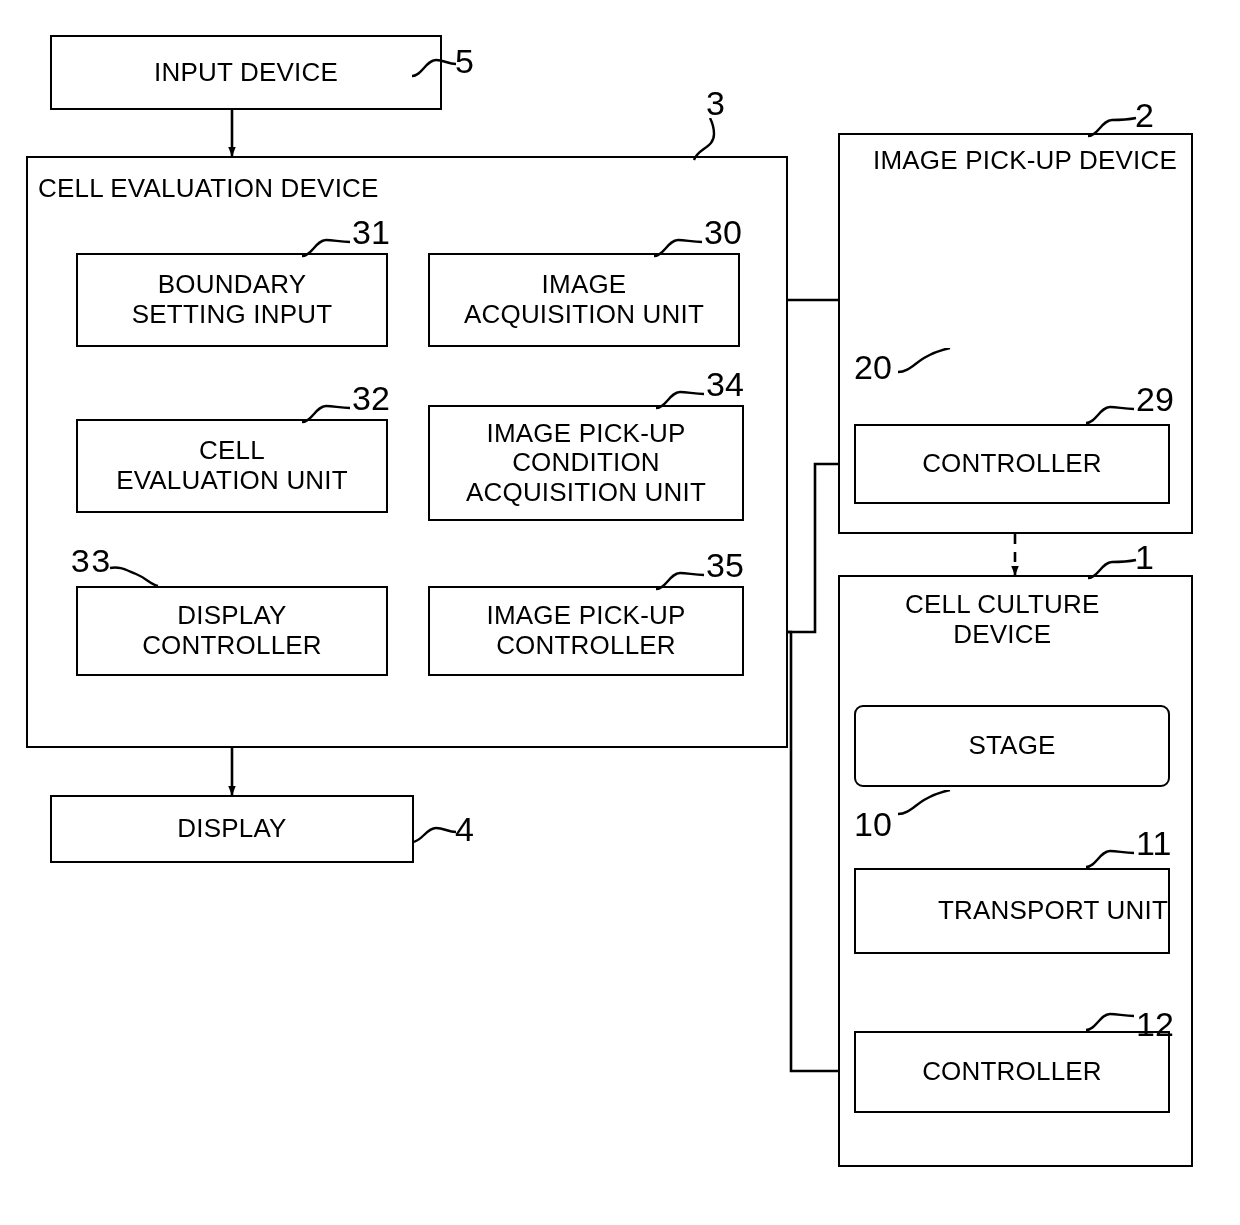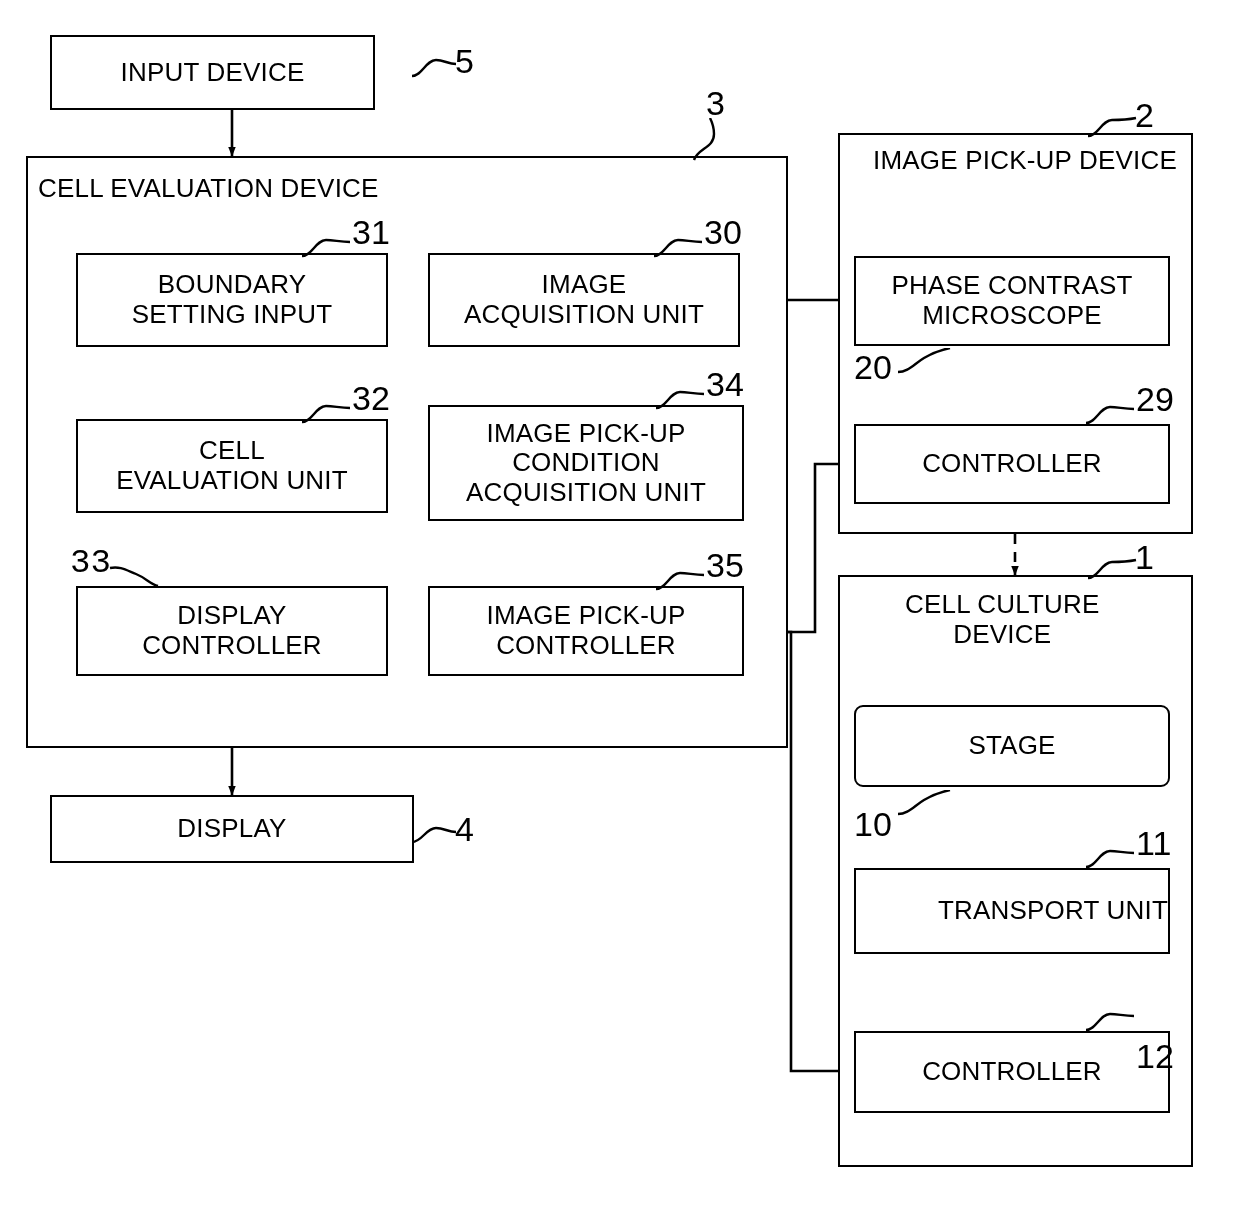--- a/index.html
+++ b/index.html
@@ -88,21 +88,21 @@
       <path d="M 838,300 L 744,300" marker-end="url(#ah)"></path>
 
       <path d="M 743,632 L 815,632 L 815,464 L 854,464" marker-end="url(#ah)"></path>
 
       <path d="M 743,632 L 791,632 L 791,1071 L 854,1071" marker-end="url(#ah)"></path>
 
       <line x1="1015" y1="534" x2="1015" y2="575" stroke-dasharray="10,8" marker-end="url(#ah)"></line>
     </g>
   </svg>
 
-  <div class="box box-centered" style="left:50px; top:35px; width:325px; height:75px;">
+  <div class="box box-centered" style="left:50px; top:35px; width:392px; height:75px;">
     <span>INPUT DEVICE</span>
   </div>
   <div class="ref" style="left:455px; top:44px;">5</div>
   <svg style="position:absolute;left:410px;top:52px;width:50px;height:26px">
     <path d="M2,24 C12,24 16,8 26,8 C34,8 38,12 46,12" stroke="#000" stroke-width="2.4" fill="none"></path>
   </svg>
 
   <div class="box" style="left:26px; top:156px; width:762px; height:592px;"></div>
   <div class="container-title" style="left:38px; top:174px;">CELL EVALUATION DEVICE</div>
   <div class="ref" style="left:706px; top:86px;">3</div>
@@ -173,24 +173,20 @@
     <path d="M2,22 C12,22 16,8 26,8 C34,8 38,12 46,12" stroke="#000" stroke-width="2.4" fill="none"></path>
   </svg>
 
   <div class="box" style="left:838px; top:133px; width:355px; height:401px;"></div>
   <div class="container-title" style="left:852px; top:146px;margin-left:21px;">IMAGE PICK-UP DEVICE</div>
   <div class="ref" style="left:1135px; top:98px;">2</div>
   <svg style="position:absolute;left:1086px;top:112px;width:56px;height:28px">
     <path d="M2,24 C12,24 16,8 26,8 C34,8 40,8 50,6" stroke="#000" stroke-width="2.4" fill="none"></path>
   </svg>
 
-  <div class="box box-centered" style="left:854px; top:256px; width:316px; height:90px;">
-    <span>PHASE CONTRAST
-MICROSCOPE</span>
-  </div>
   <div class="ref" style="left:854px; top:350px;">20</div>
   <svg style="position:absolute;left:896px;top:348px;width:60px;height:28px">
     <path d="M2,24 C12,24 18,16 28,10 C38,4 44,2 54,0" stroke="#000" stroke-width="2.4" fill="none"></path>
   </svg>
 
   <div class="box box-centered" style="left:854px; top:424px; width:316px; height:80px;">
     <span>CONTROLLER</span>
   </div>
   <div class="ref" style="left:1136px; top:382px;">29</div>
   <svg style="position:absolute;left:1084px;top:399px;width:56px;height:26px">
@@ -217,18 +213,18 @@
     <span>TRANSPORT UNIT</span>
   </div>
   <div class="ref" style="left:1136px; top:826px;">11</div>
   <svg style="position:absolute;left:1084px;top:843px;width:56px;height:26px">
     <path d="M2,24 C12,24 16,8 26,8 C34,8 40,10 50,10" stroke="#000" stroke-width="2.4" fill="none"></path>
   </svg>
 
   <div class="box box-centered" style="left:854px; top:1031px; width:316px; height:82px;">
     <span>CONTROLLER</span>
   </div>
-  <div class="ref" style="left:1136px; top:1039px;">12</div>
+  <div class="ref" style="left:1136px; top:1007px;">12</div>
   <svg style="position:absolute;left:1084px;top:1006px;width:56px;height:26px">
     <path d="M2,24 C12,24 16,8 26,8 C34,8 40,10 50,10" stroke="#000" stroke-width="2.4" fill="none"></path>
   </svg>
 
 </div>
 
 </body></html>

